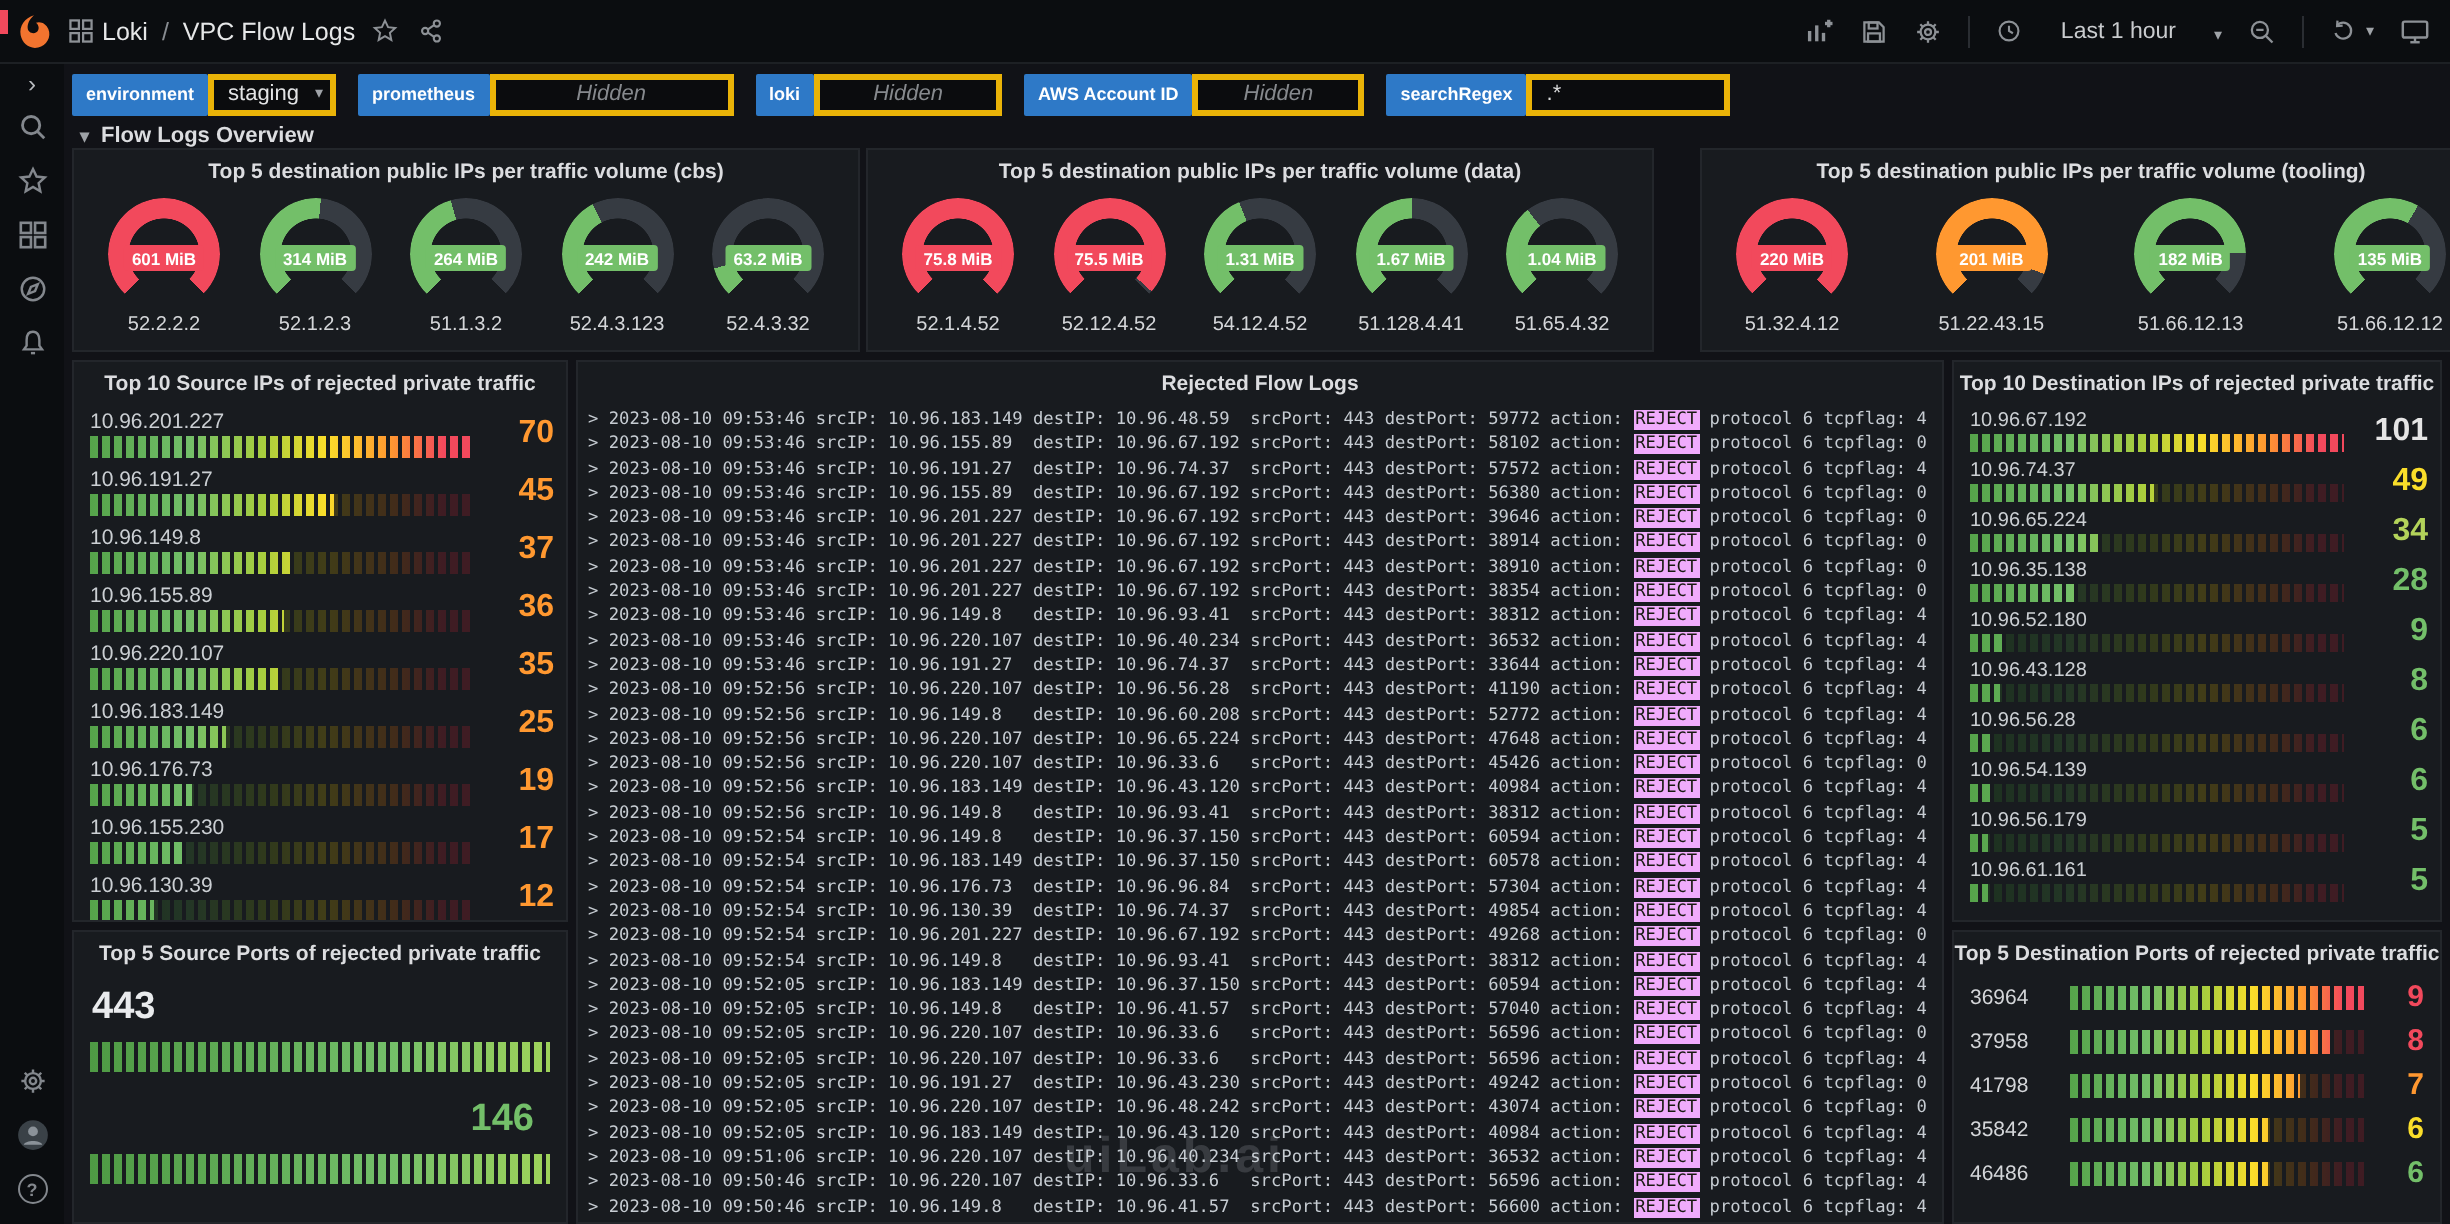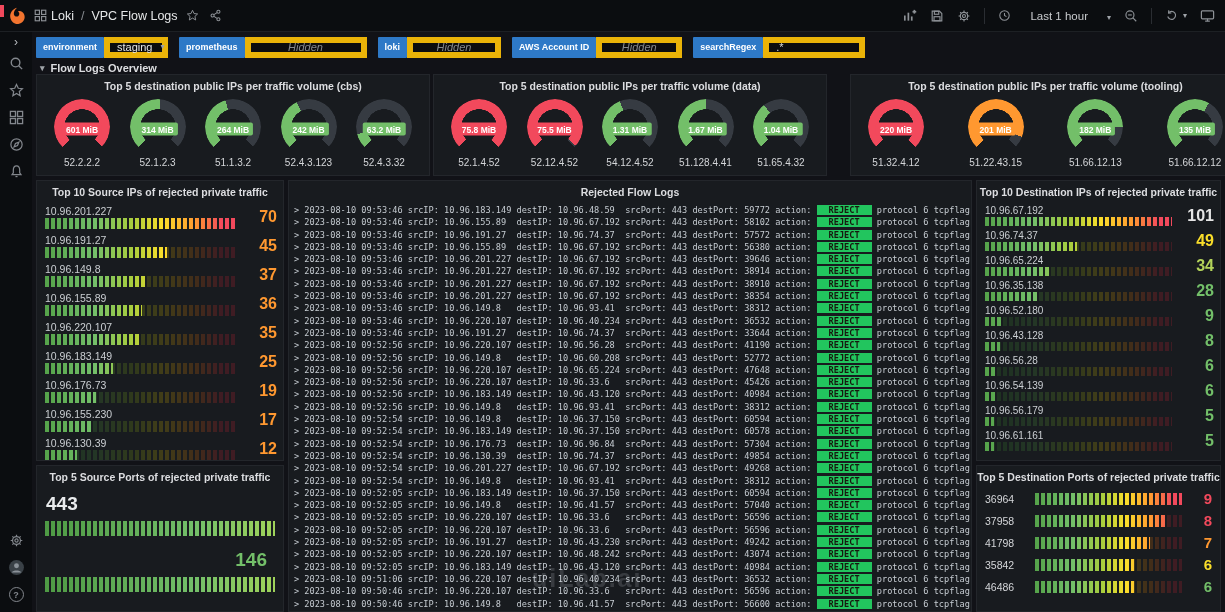--- a/index.html
+++ b/index.html
@@ -24,21 +24,21 @@
   .side-expand{height:16px;color:#b9bcc0;font-size:12px;line-height:16px}
   .side-icn{width:32px;height:27px;display:flex;align-items:center;justify-content:center;color:#83878d}
   .side-bottom{margin-top:auto;padding-bottom:4px;display:flex;flex-direction:column;align-items:center}
   .qcircle{width:15px;height:15px;border:1.3px solid #83878d;border-radius:50%;font-size:9px;display:flex;align-items:center;justify-content:center;color:#83878d;font-weight:700}
 
   
   .dash{position:absolute;left:32px;top:32px;width:1193px;height:580px}
   .filters{position:absolute;left:4px;top:3px;height:24px;display:flex;align-items:center;gap:11px}
   .fgroup{display:flex;align-items:stretch;height:21px}
   .fchip{background:#2e79c7;color:#fff;font-size:9px;font-weight:700;display:flex;align-items:center;padding:0 7px;border-radius:1px;white-space:nowrap}
-  .fval{background:#0b0c0e;border:6px solid #eab308;display:flex;align-items:center;padding:0 7px;font-size:11px;color:#e4e5e6;position:relative}
+  .fval{background:#0b0c0e;border:3px solid #eab308;display:flex;align-items:center;padding:0 7px;font-size:11px;color:#e4e5e6;position:relative}
   .fval.hidden .fvtext{font-style:italic;color:#86898d;width:100%;text-align:center}
   .fval.select{justify-content:space-between;gap:8px}
   .fval.text .fvtext{color:#d8d9da}
   .section-hdr{position:absolute;left:8px;top:30px;display:flex;align-items:center;gap:6px;font-size:11px;font-weight:700;color:#dcdde0;cursor:pointer}
   .section-hdr .chev{font-size:9px}
 
   .panel{position:absolute;background:#181b1f;border:1px solid #23262b;overflow:hidden}
   .ptitle{height:22px;line-height:22px;text-align:center;font-size:10.5px;font-weight:600;color:#dcdde0;white-space:nowrap;overflow:hidden}
 
   
@@ -72,21 +72,21 @@
   .ival{font-size:15px;font-weight:700;text-align:right;line-height:1}
 
   
   .sp-val{font-size:19px;font-weight:700;line-height:32px;padding:0 9px;color:#e9ebed}
   .sp-val.right{text-align:right;padding-right:16px}
   .spbar{height:15px;margin:1px 8px 8px}
 
   
   .logbody{padding:1px 5px;font-family:"DejaVu Sans Mono","Liberation Mono",monospace;font-size:8.6px;line-height:12.3px;color:#c6ccd2;white-space:pre}
   .logline{white-space:pre}
-  .reject{background:#22c55e;color:#17190f;padding:0 12px;font-weight:700}
+  .reject{background:#f0abfc;color:#17190f;padding:0 1px;font-weight:400}
 
   .watermark{position:absolute;left:500px;top:532px;font-size:25px;font-weight:600;letter-spacing:2px;color:rgba(225,230,235,0.16);z-index:4;pointer-events:none}
 </style>
 </head>
 <body>
 
 <div class="screen">
 
   <div class="topnav">
     <div class="logo-accent"></div>

